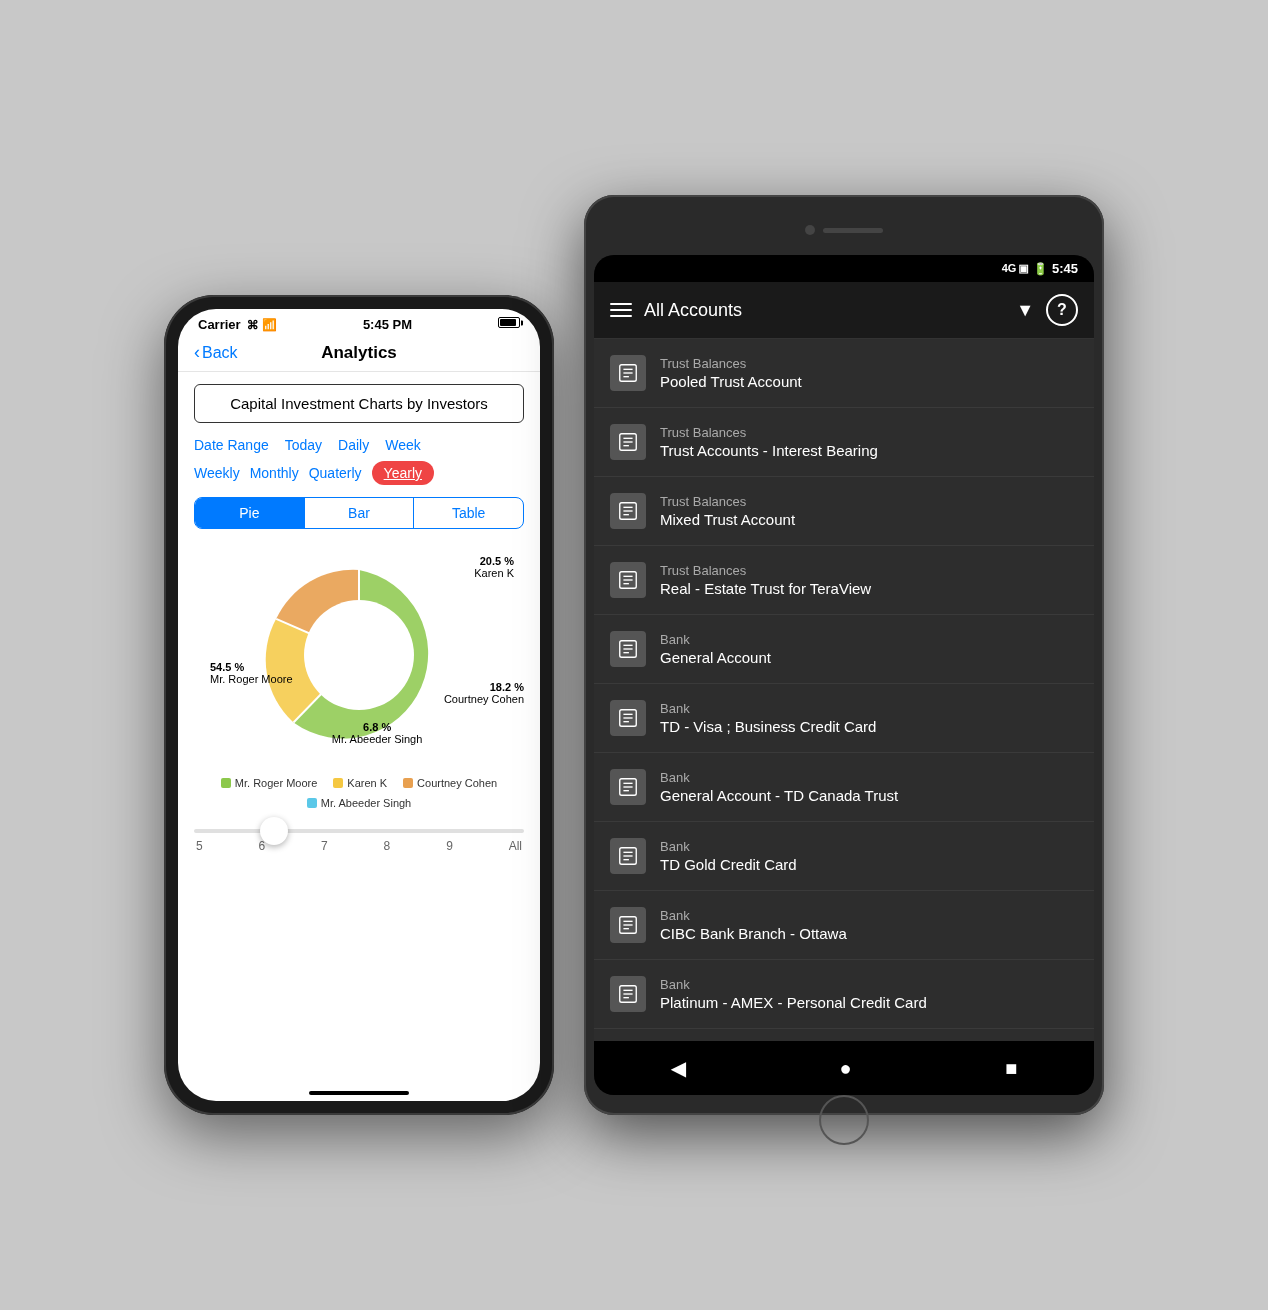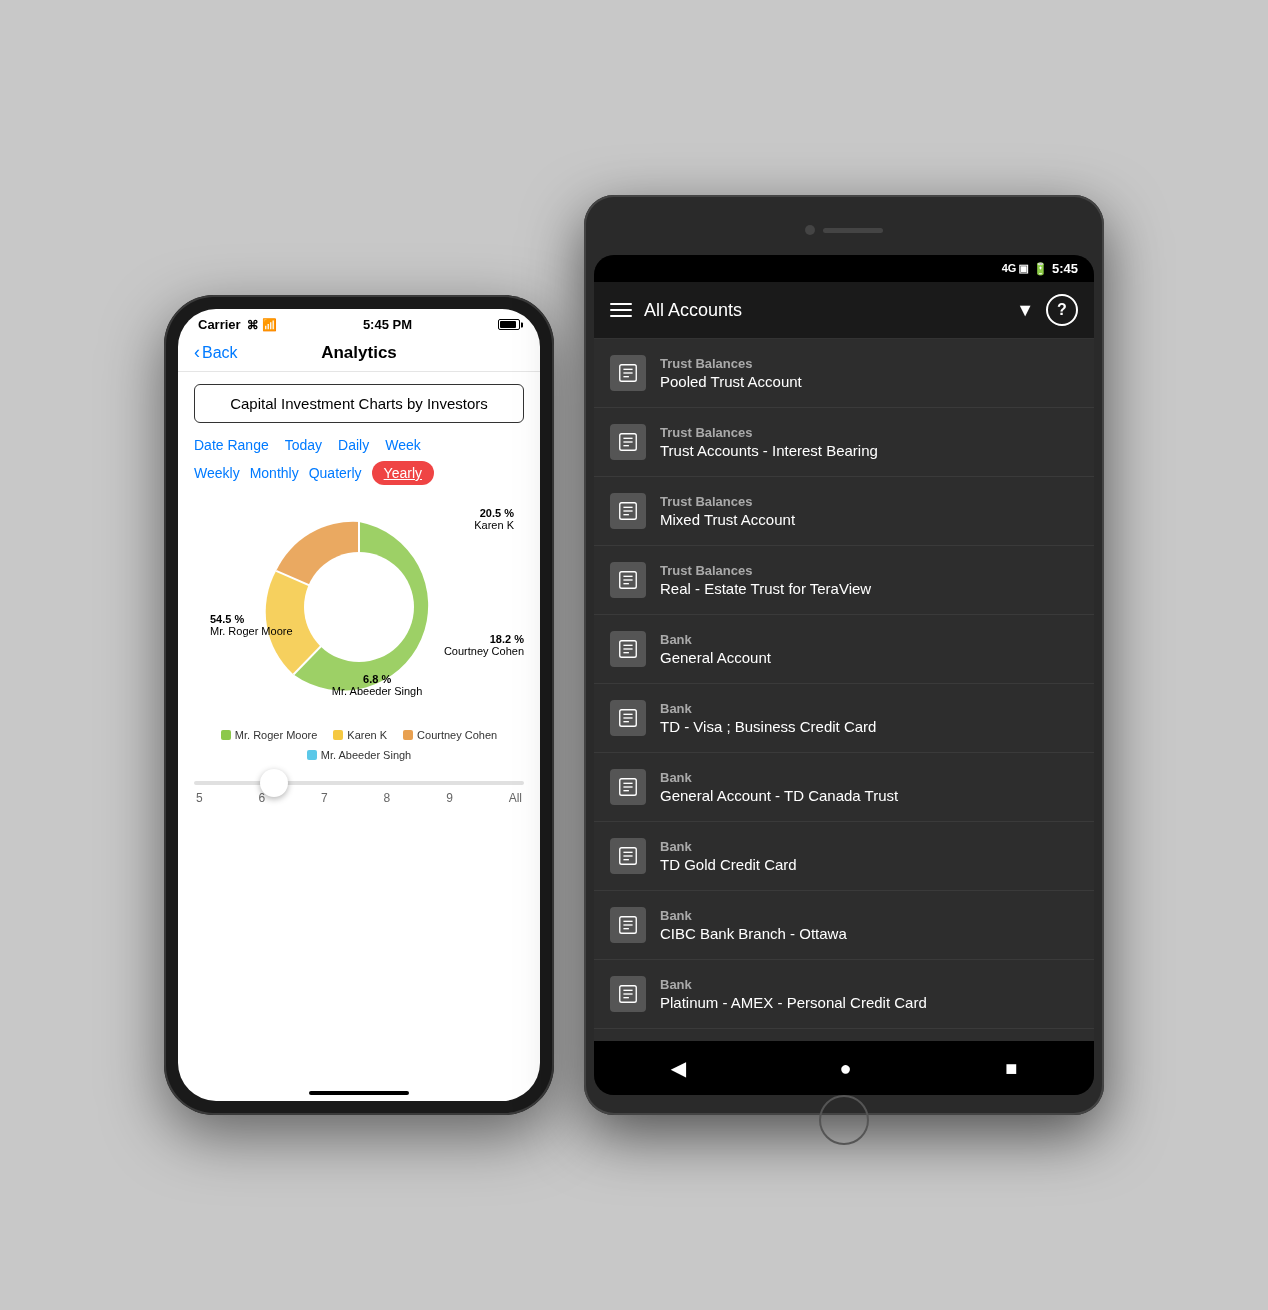--- a/index.html
+++ b/index.html
@@ -34,21 +34,21 @@
       height: 100%;
       background: #fff;
       border-radius: 38px;
       overflow: hidden;
       display: flex;
       flex-direction: column;
     }
     .iphone-status-bar {
       display: flex;
       justify-content: space-between;
-      align-items: center;
+      align-items: flex-start;
       padding: 8px 20px 4px;
       font-size: 13px;
       font-weight: 600;
     }
     .iphone-status-left { display: flex; align-items: center; gap: 6px; }
     .iphone-status-right { display: flex; align-items: center; gap: 4px; }
     .wifi-icon { font-size: 12px; }
     .battery-icon {
       width: 22px; height: 11px;
       border: 1.5px solid #000;
@@ -378,21 +378,21 @@
       display: flex;
       align-items: center;
       justify-content: center;
       flex-shrink: 0;
     }
     .account-icon svg { width: 22px; height: 22px; }
     .list-item-text { display: flex; flex-direction: column; gap: 2px; }
     .list-item-category {
       color: #aaa;
       font-size: 13px;
-      font-weight: 700;
+      font-weight: 400;
     }
     .list-item-name {
       color: #fff;
       font-size: 15px;
       font-weight: 400;
     }
 
     .android-nav-bar {
       background: #000;
       display: flex;
@@ -467,20 +467,27 @@
         </div>
 
         <div class="period-row">
           <span class="period-btn">Weekly</span>
           <span class="period-btn">Monthly</span>
           <span class="period-btn">Quaterly</span>
           <span class="period-btn active">Yearly</span>
         </div>
 
 
+        <div class="chart-type-row">
+          <div class="chart-type-btn active">Pie</div>
+          <div class="chart-type-divider"></div>
+          <div class="chart-type-btn">Bar</div>
+          <div class="chart-type-divider"></div>
+          <div class="chart-type-btn">Table</div>
+        </div>
 
         <div class="donut-container">
           <svg class="donut-svg" viewBox="0 0 220 220">
 
             <path d="M110,110 L110,25 A85,85 0 1,1 44.5,177.5 Z" fill="#8CC84B" opacity="0.85"></path>
 
             <path d="M110,110 L44.5,177.5 A85,85 0 0,1 27.2,73.8 Z" fill="#F5C842" opacity="0.85"></path>
 
             <path d="M110,110 L27.2,73.8 A85,85 0 0,1 110,25 Z" fill="#E8A050" opacity="0.9"></path>
 

